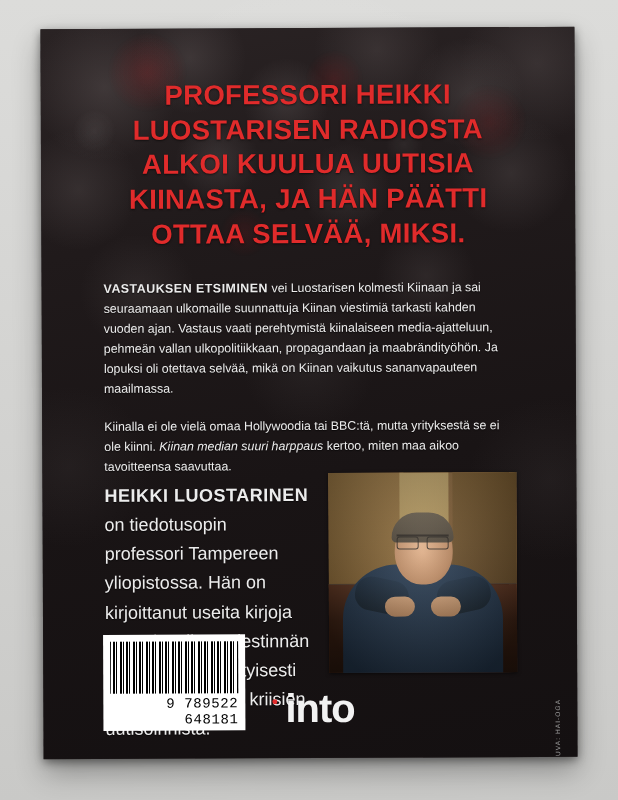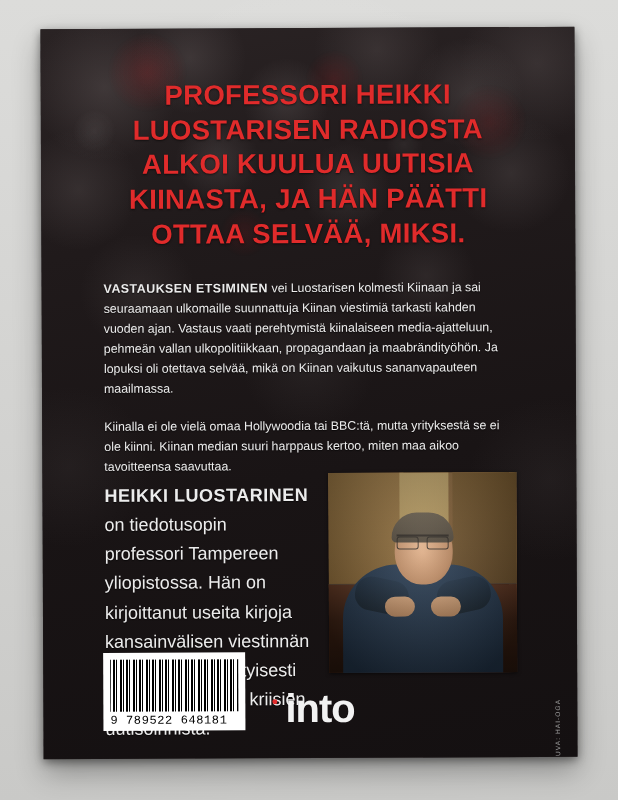--- a/index.html
+++ b/index.html
@@ -112,21 +112,21 @@
     font-size: 12.4px;
     line-height: 1.62;
     text-shadow: 0 1px 1px rgba(0,0,0,0.6);
   }
   #body-copy p { margin: 0 0 17px 0; }
   #body-copy .lead-caps {
     font-weight: 700;
     letter-spacing: .5px;
     margin-top: 13px;
   }
-  #body-copy .ital { }
+  #body-copy .ital { font-style: italic; }
 
   
   #author-row {
     position: absolute;
     left: 62px;
     right: 60px;
     top: 445px;
     display: flex;
     gap: 18px;
     align-items: flex-start;
@@ -251,24 +251,24 @@
     width: 100%;
     background:
       repeating-linear-gradient(90deg,
         #000 0px, #000 1px, #fff 1px, #fff 3px,
         #000 3px, #000 5px, #fff 5px, #fff 6px,
         #000 6px, #000 7px, #fff 7px, #fff 10px,
         #000 10px, #000 12px, #fff 12px, #fff 13px);
   }
   #barcode-number {
     font-family: "Liberation Mono", monospace;
-    font-size: 12px;
+    font-size: 14px;
     letter-spacing: .6px;
     color: #000;
-    text-align: left;
+    text-align: right;
     padding-top: 2px;
   }
 
   #publisher-block {
     flex: 0 0 auto;
     text-align: center;
     color: #e8e8e8;
     padding-bottom: 2px;
   }
   #publisher-logo {

